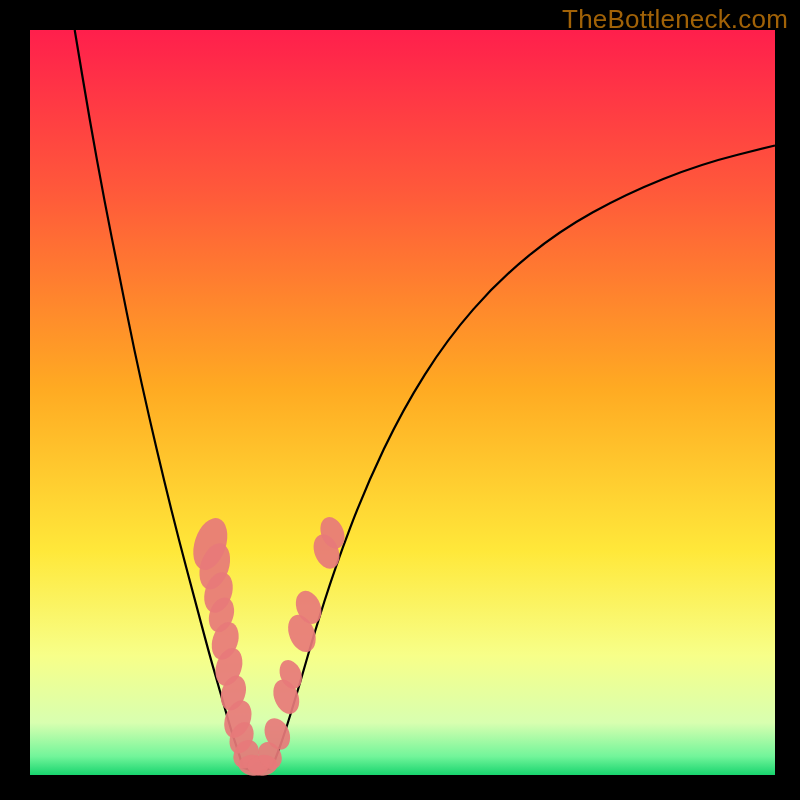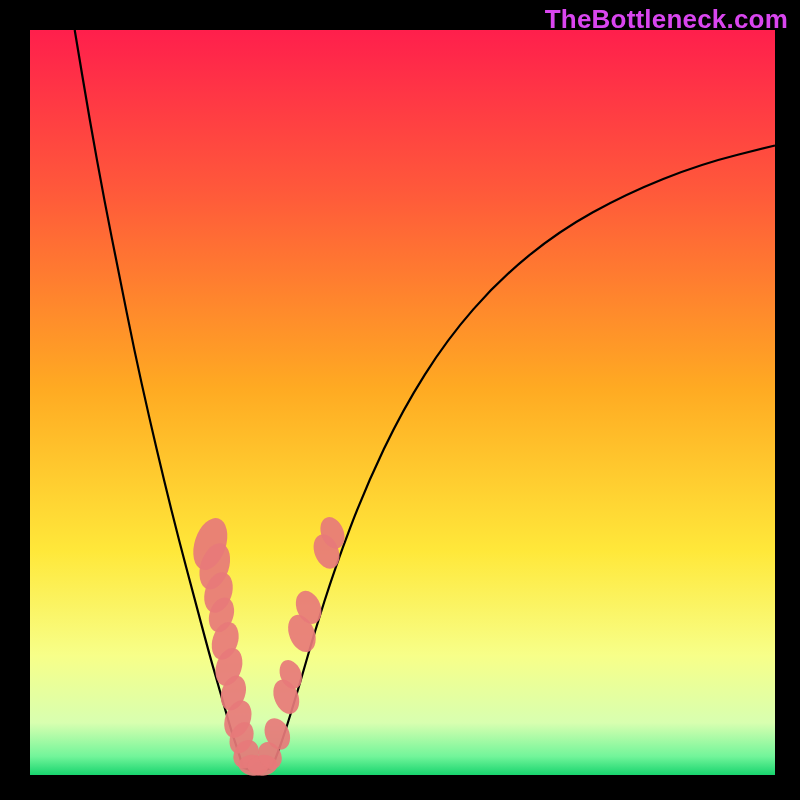--- a/index.html
+++ b/index.html
@@ -21,23 +21,23 @@
     left: 30px;
     top: 30px;
     width: 745px;
     height: 745px;
     
   }
   .watermark {
     position: absolute;
     top: 4px;
     right: 12px;
-    color: #d946ef;
+    color: #a16207;
     font-size: 26px;
-    font-weight: 700;
+    font-weight: 400;
     letter-spacing: 0.2px;
   }
   svg.curve {
     position: absolute;
     left: 30px;
     top: 30px;
     width: 745px;
     height: 745px;
     overflow: visible;
   }

